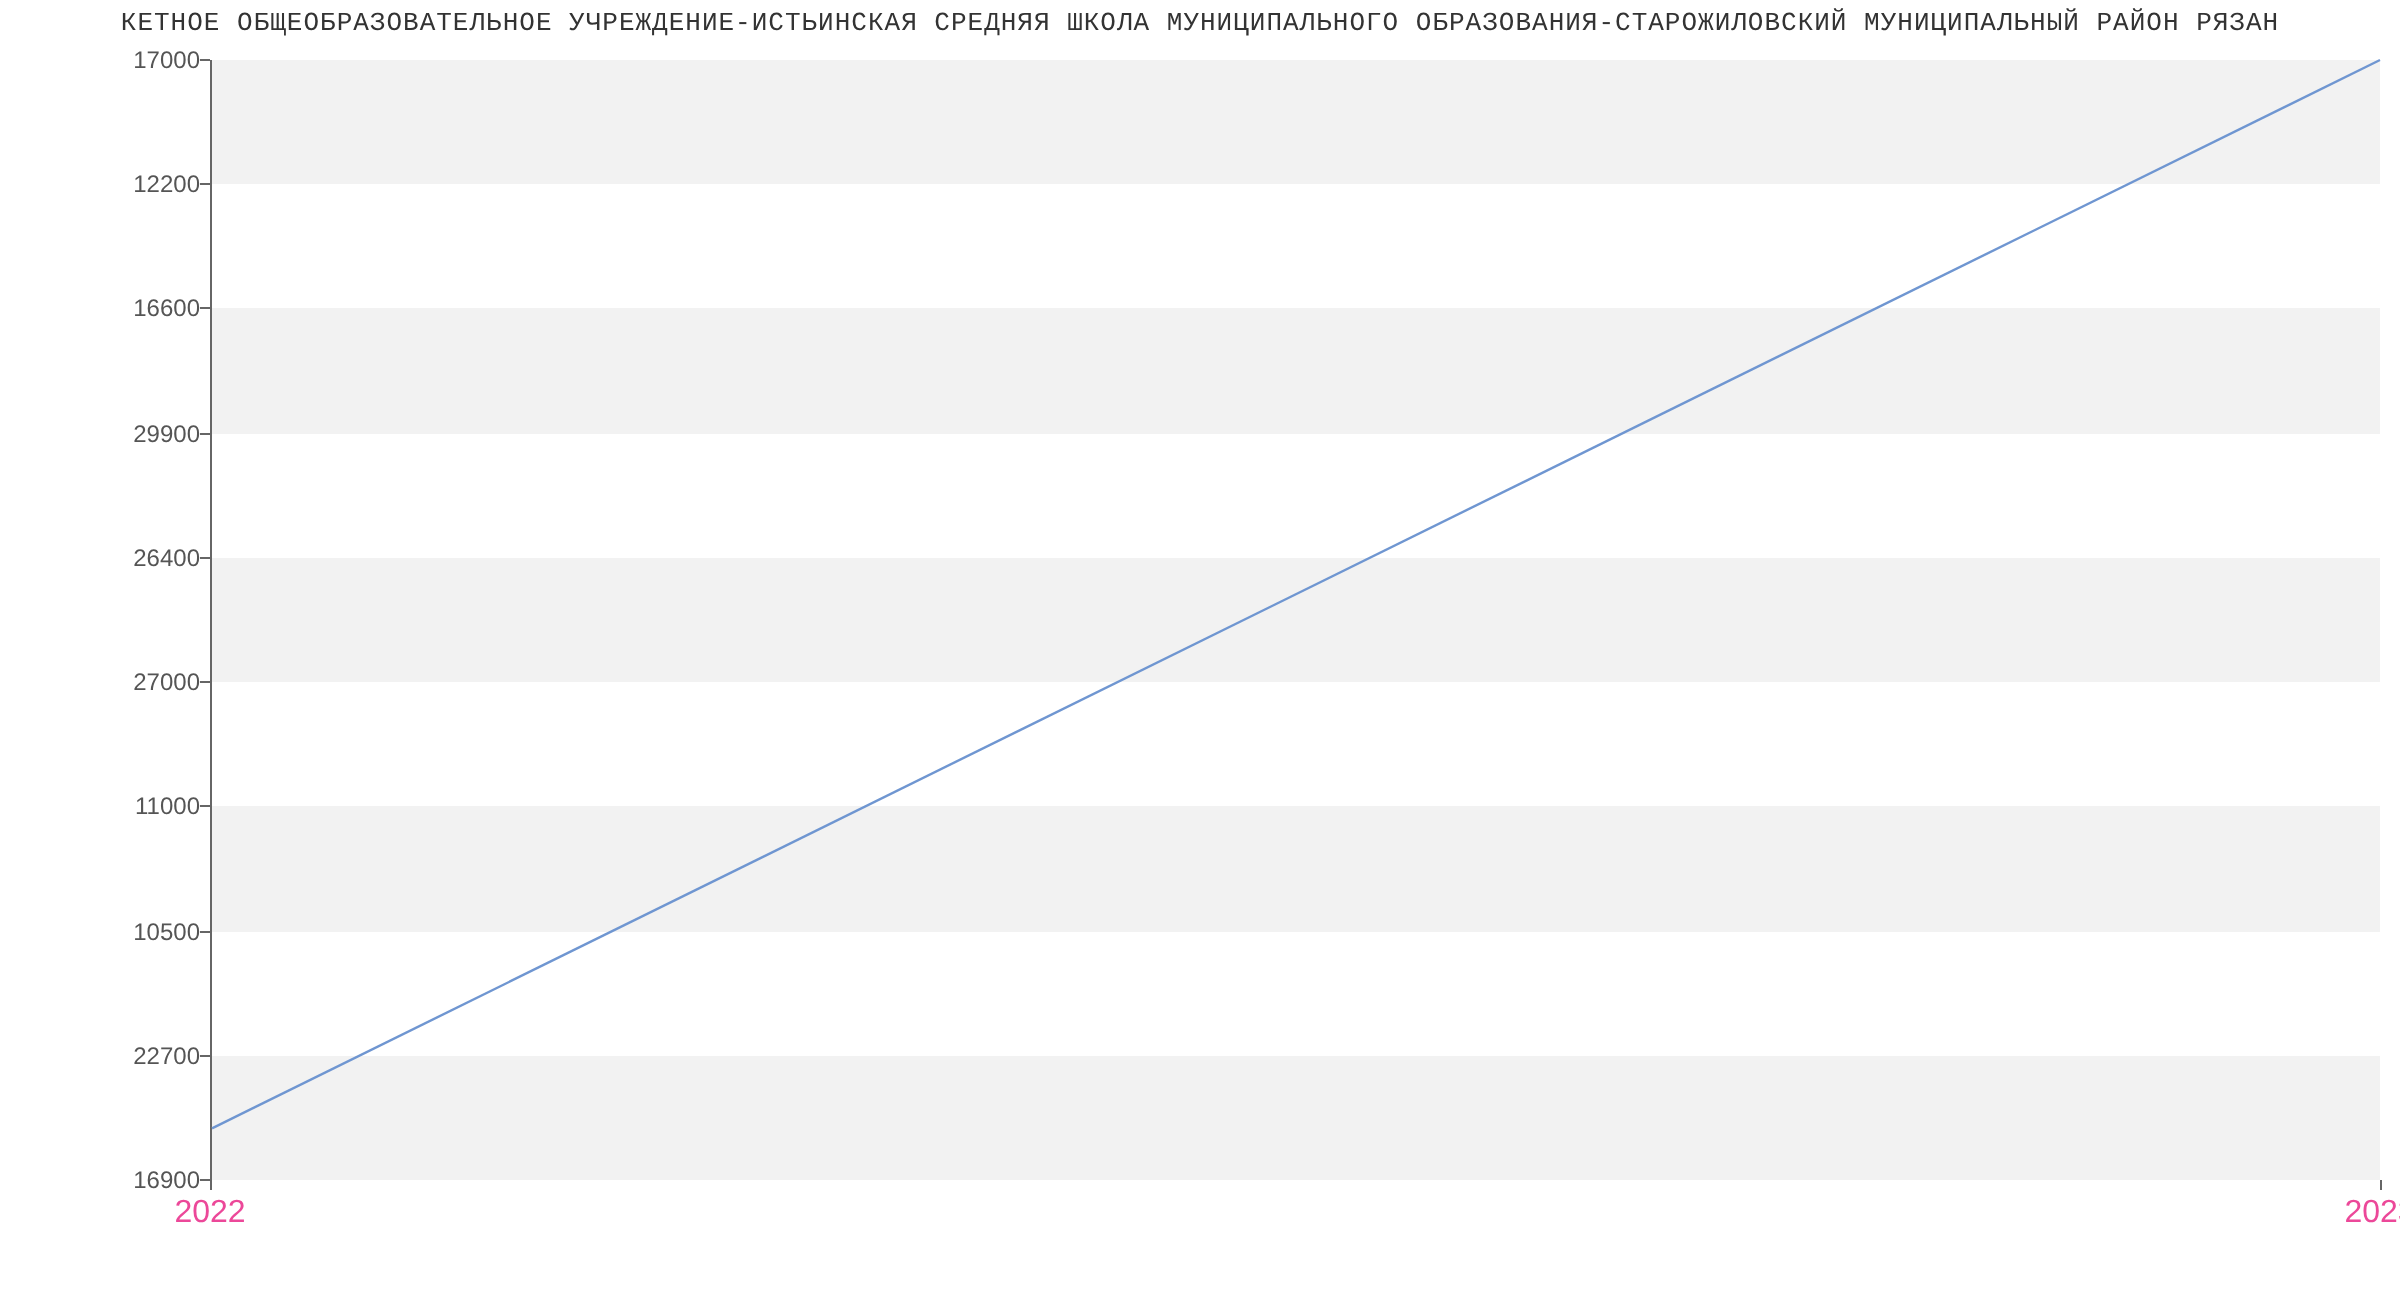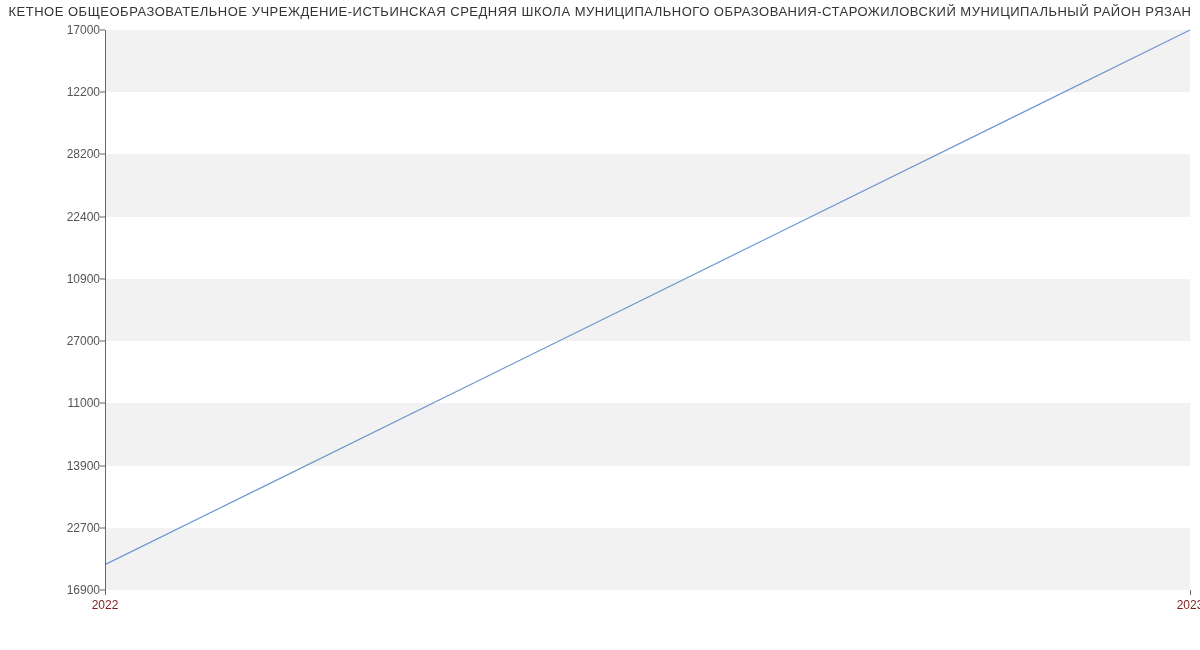--- a/index.html
+++ b/index.html
@@ -20,20 +20,21 @@
     top: 4px;
     left: 0;
     width: 1200px;
     text-align: center;
     font-size: 13px;
     letter-spacing: 0.5px;
     color: #333333;
     font-weight: 400;
     white-space: nowrap;
     overflow: hidden;
+    font-family: Liberation Mono, monospace;
   }
   .plot-area {
     position: absolute;
     left: 105px;
     top: 30px;
     width: 1085px;
     height: 560px;
     border-left: 1px solid #666666;
     border-bottom: 1px solid #666666;
   }
@@ -56,22 +57,22 @@
     position: absolute;
     left: 100px;
     width: 5px;
     height: 1px;
     background: #666666;
     transform: translateY(-0.5px);
   }
   .tick-x {
     position: absolute;
     top: 598px;
-    font-size: 12px;
-    color: #7f1d1d;
+    font-size: 16px;
+    color: #ec4899;
     transform: translateX(-50%);
   }
   .tick-mark-x {
     position: absolute;
     top: 590px;
     width: 1px;
     height: 5px;
     background: #666666;
   }
   svg.line-layer {
@@ -85,31 +86,31 @@
 <body>
 
 <div class="chart-container">
 
   <div class="title">КЕТНОЕ ОБЩЕОБРАЗОВАТЕЛЬНОЕ УЧРЕЖДЕНИЕ-ИСТЬИНСКАЯ СРЕДНЯЯ ШКОЛА МУНИЦИПАЛЬНОГО ОБРАЗОВАНИЯ-СТАРОЖИЛОВСКИЙ МУНИЦИПАЛЬНЫЙ РАЙОН РЯЗАН</div>
 
   <div class="tick-y" style="top:590px">16900</div>
   <div class="tick-mark-y" style="top:590px"></div>
   <div class="tick-y" style="top:527.78px">22700</div>
   <div class="tick-mark-y" style="top:527.78px"></div>
-  <div class="tick-y" style="top:465.56px">13900</div>
+  <div class="tick-y" style="top:465.56px">10500</div>
   <div class="tick-mark-y" style="top:465.56px"></div>
   <div class="tick-y" style="top:403.33px">11000</div>
   <div class="tick-mark-y" style="top:403.33px"></div>
   <div class="tick-y" style="top:341.11px">27000</div>
   <div class="tick-mark-y" style="top:341.11px"></div>
-  <div class="tick-y" style="top:278.89px">10900</div>
+  <div class="tick-y" style="top:278.89px">26400</div>
   <div class="tick-mark-y" style="top:278.89px"></div>
-  <div class="tick-y" style="top:216.67px">22400</div>
+  <div class="tick-y" style="top:216.67px">29900</div>
   <div class="tick-mark-y" style="top:216.67px"></div>
-  <div class="tick-y" style="top:154.44px">28200</div>
+  <div class="tick-y" style="top:154.44px">16600</div>
   <div class="tick-mark-y" style="top:154.44px"></div>
   <div class="tick-y" style="top:92.22px">12200</div>
   <div class="tick-mark-y" style="top:92.22px"></div>
   <div class="tick-y" style="top:30px">17000</div>
   <div class="tick-mark-y" style="top:30px"></div>
 
   <div class="tick-x" style="left:105px">2022</div>
   <div class="tick-mark-x" style="left:105px"></div>
   <div class="tick-x" style="left:1190px">2023</div>
   <div class="tick-mark-x" style="left:1190px"></div>

